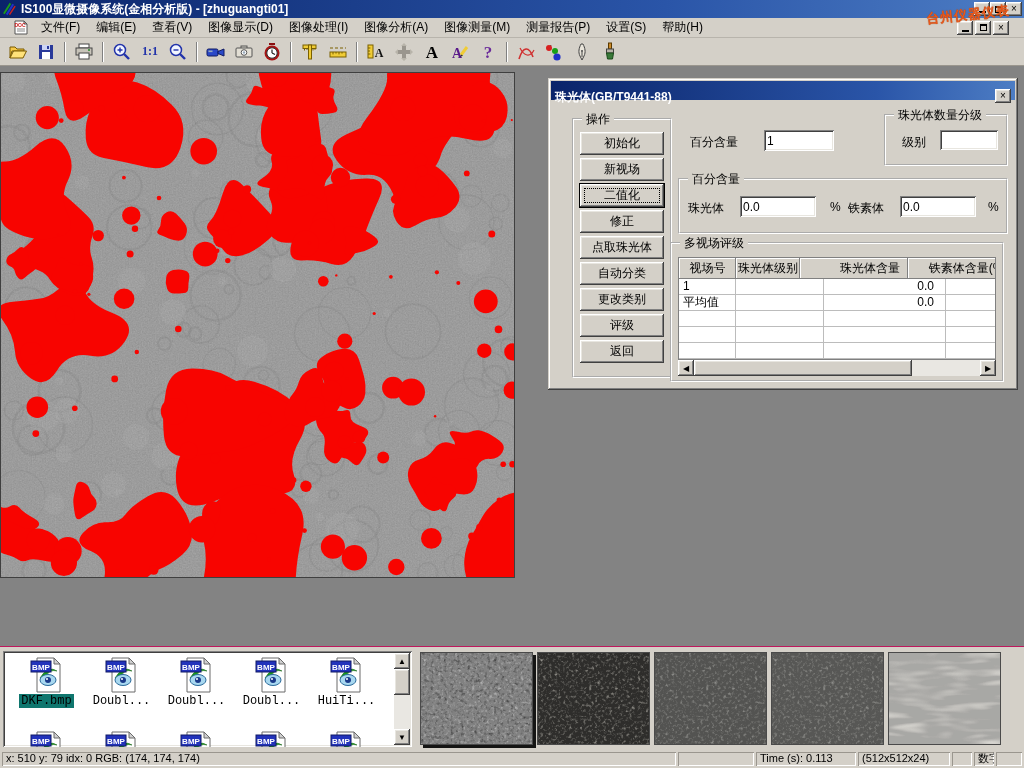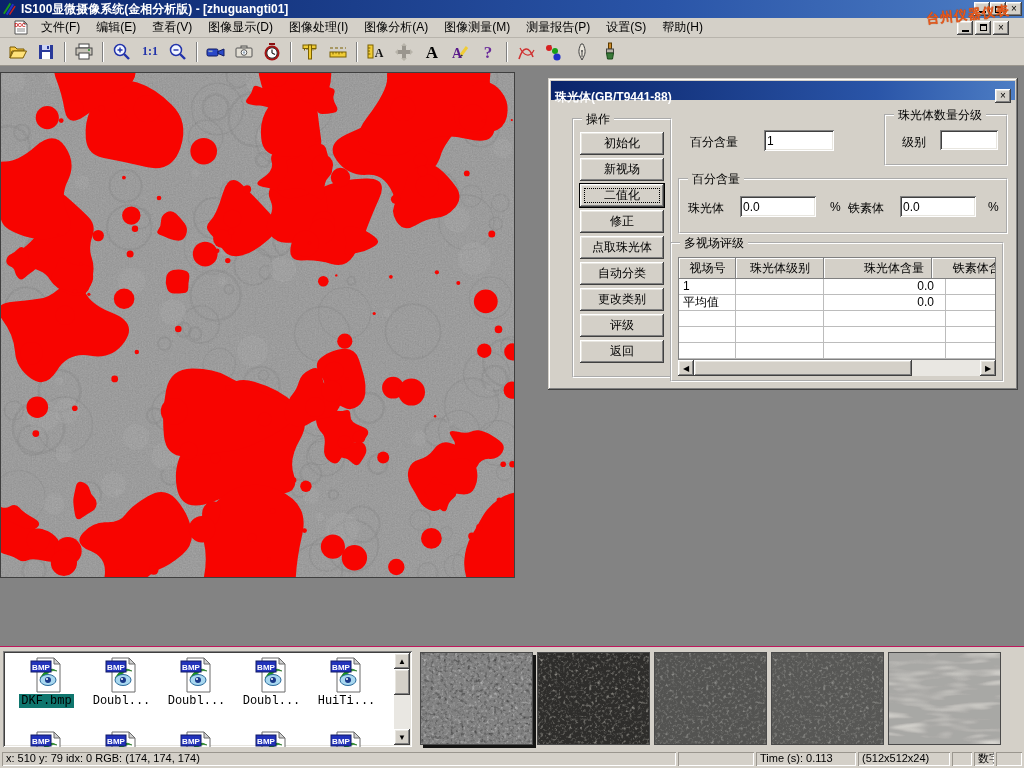--- a/index.html
+++ b/index.html
@@ -697,21 +697,21 @@
         <span class="dlabel" style="left:168px; top:20px;">铁素体</span>
         <input class="field" style="left: 220px; top: 16px; width: 76px; height: 21px;" value="0.0">
         <span class="dlabel" style="left:308px; top:20px;">%</span>
       </div>
 
       <div class="groupbox" style="left:122px; top:164px; width:334px; height:140px;">
         <span class="legend">多视场评级</span>
         <div id="mv-table">
           <div id="table-header">
               <div class="th" style="width: 57px;">视场号</div>
-              <div class="th" style="width: 88px;">珠光体级别</div>
+              <div class="th" style="width: 64px;">珠光体级别</div>
               <div class="th" style="width: 108px; padding-left: 32px;">珠光体含量(%)</div>
               <div class="th" style="width: 120px;">铁素体含量(%)</div>
             </div>
           <div id="table-body">
               <div class="tr">
                 <div class="td" style="width: 57px;">1</div>
                 <div class="td" style="width: 88px;"></div>
                 <div class="td num" style="width: 122px;">0.0</div>
                 <div class="td" style="width: 120px;"></div>
               </div>

